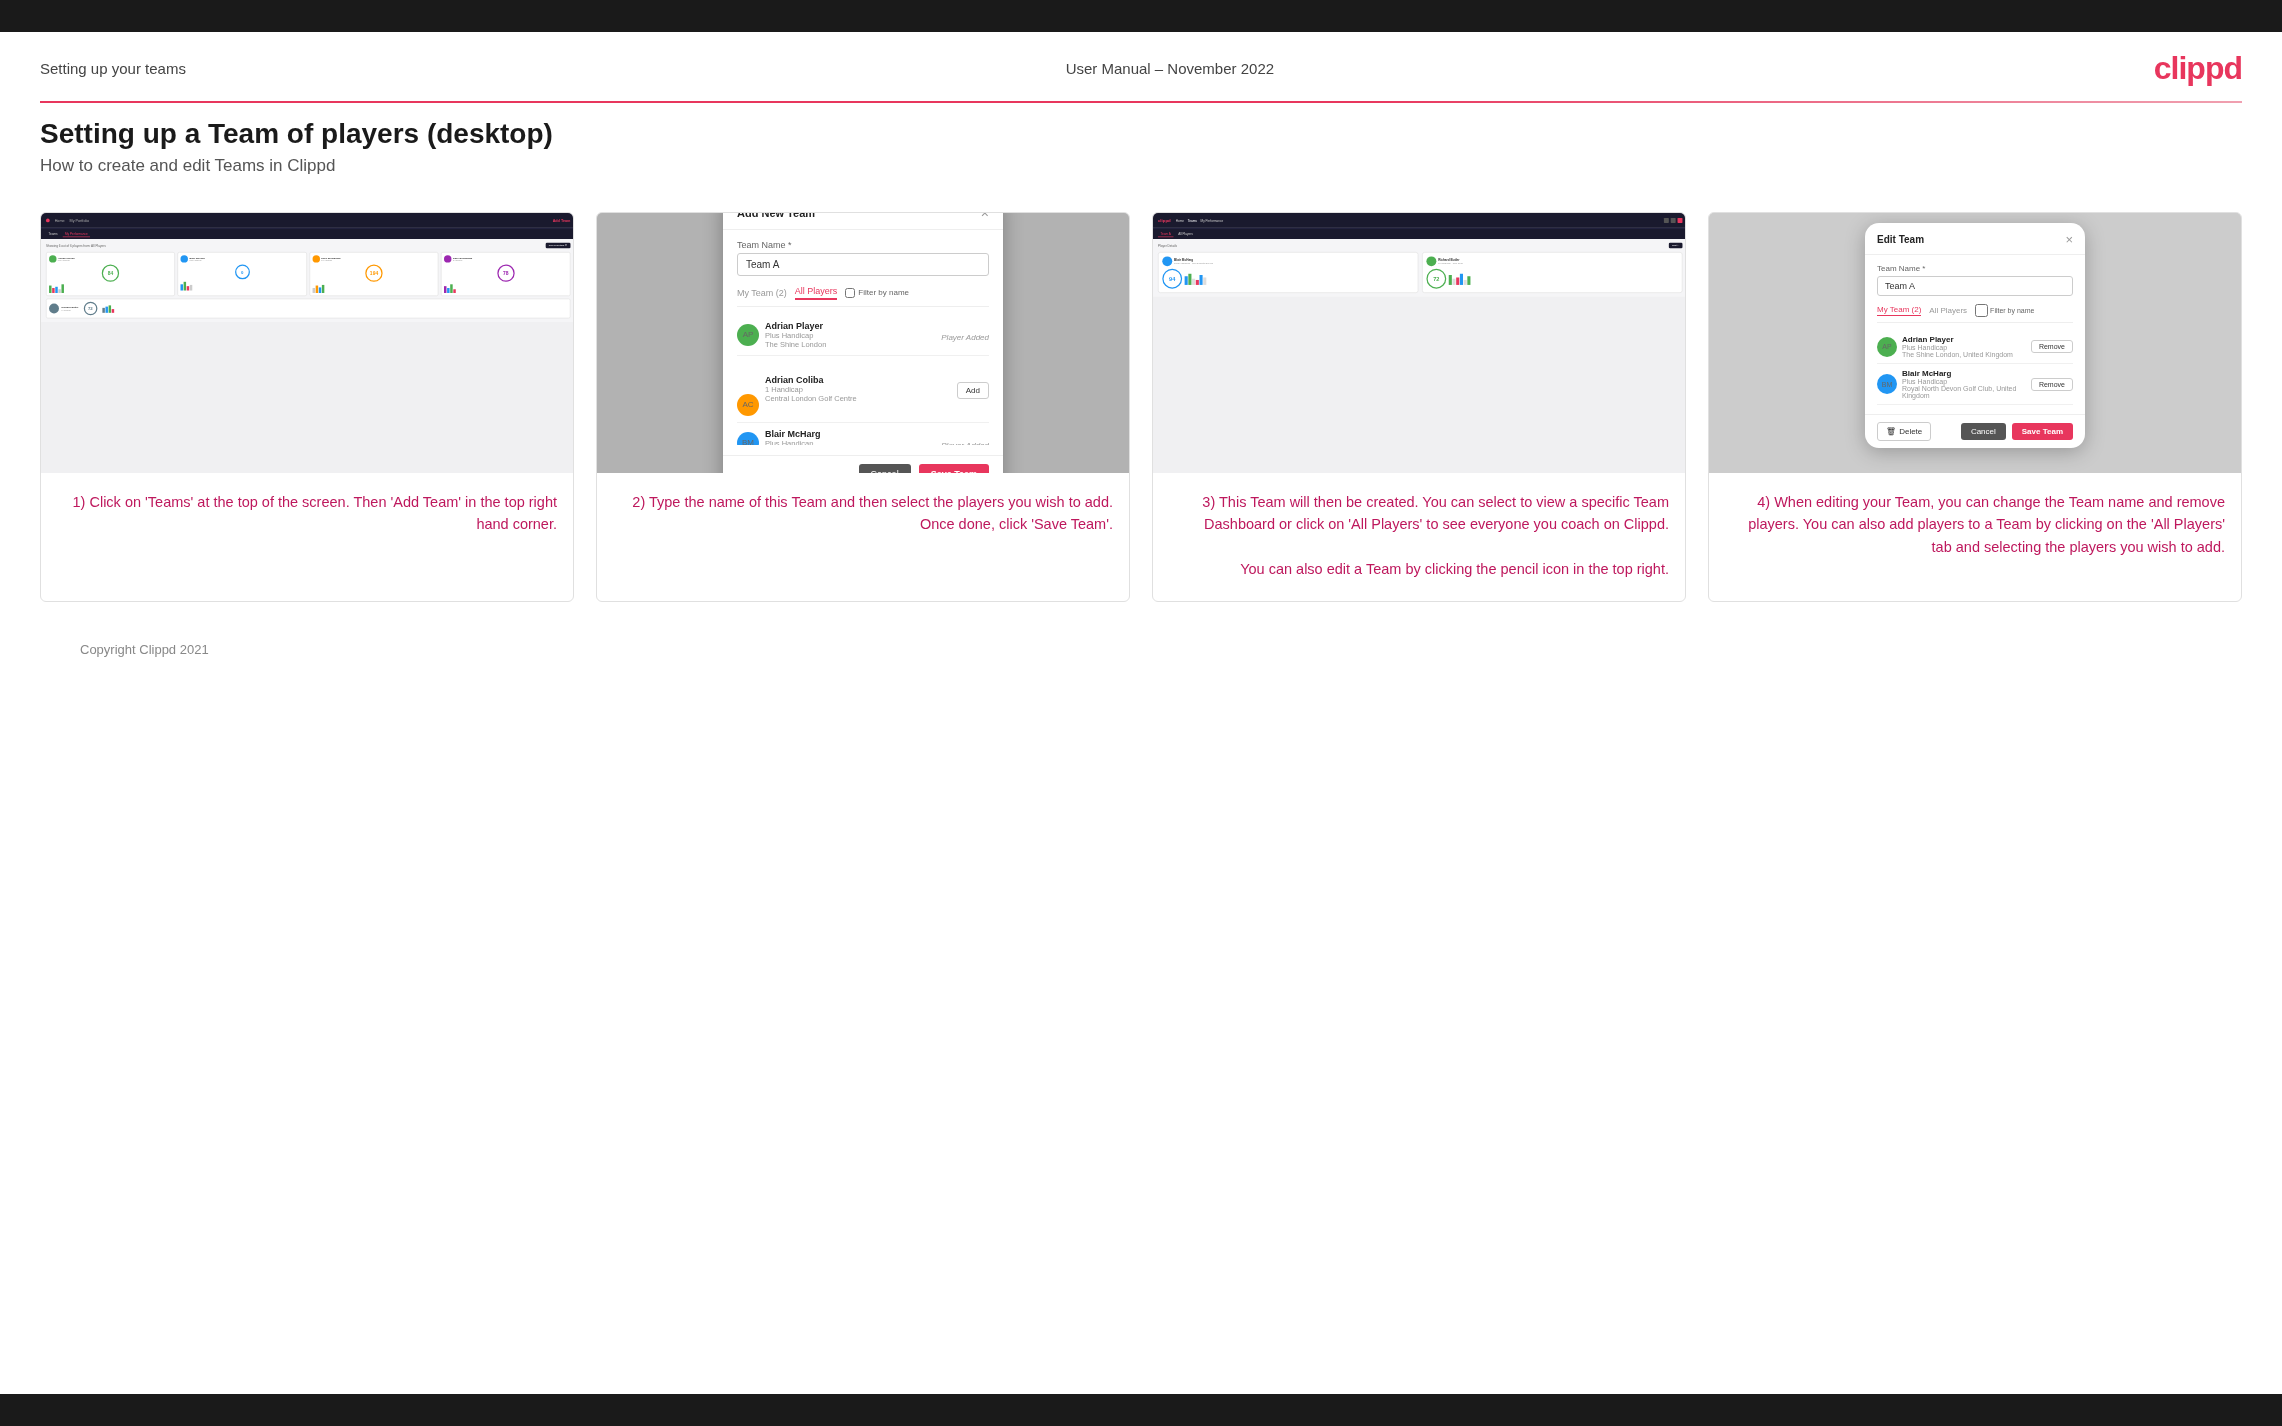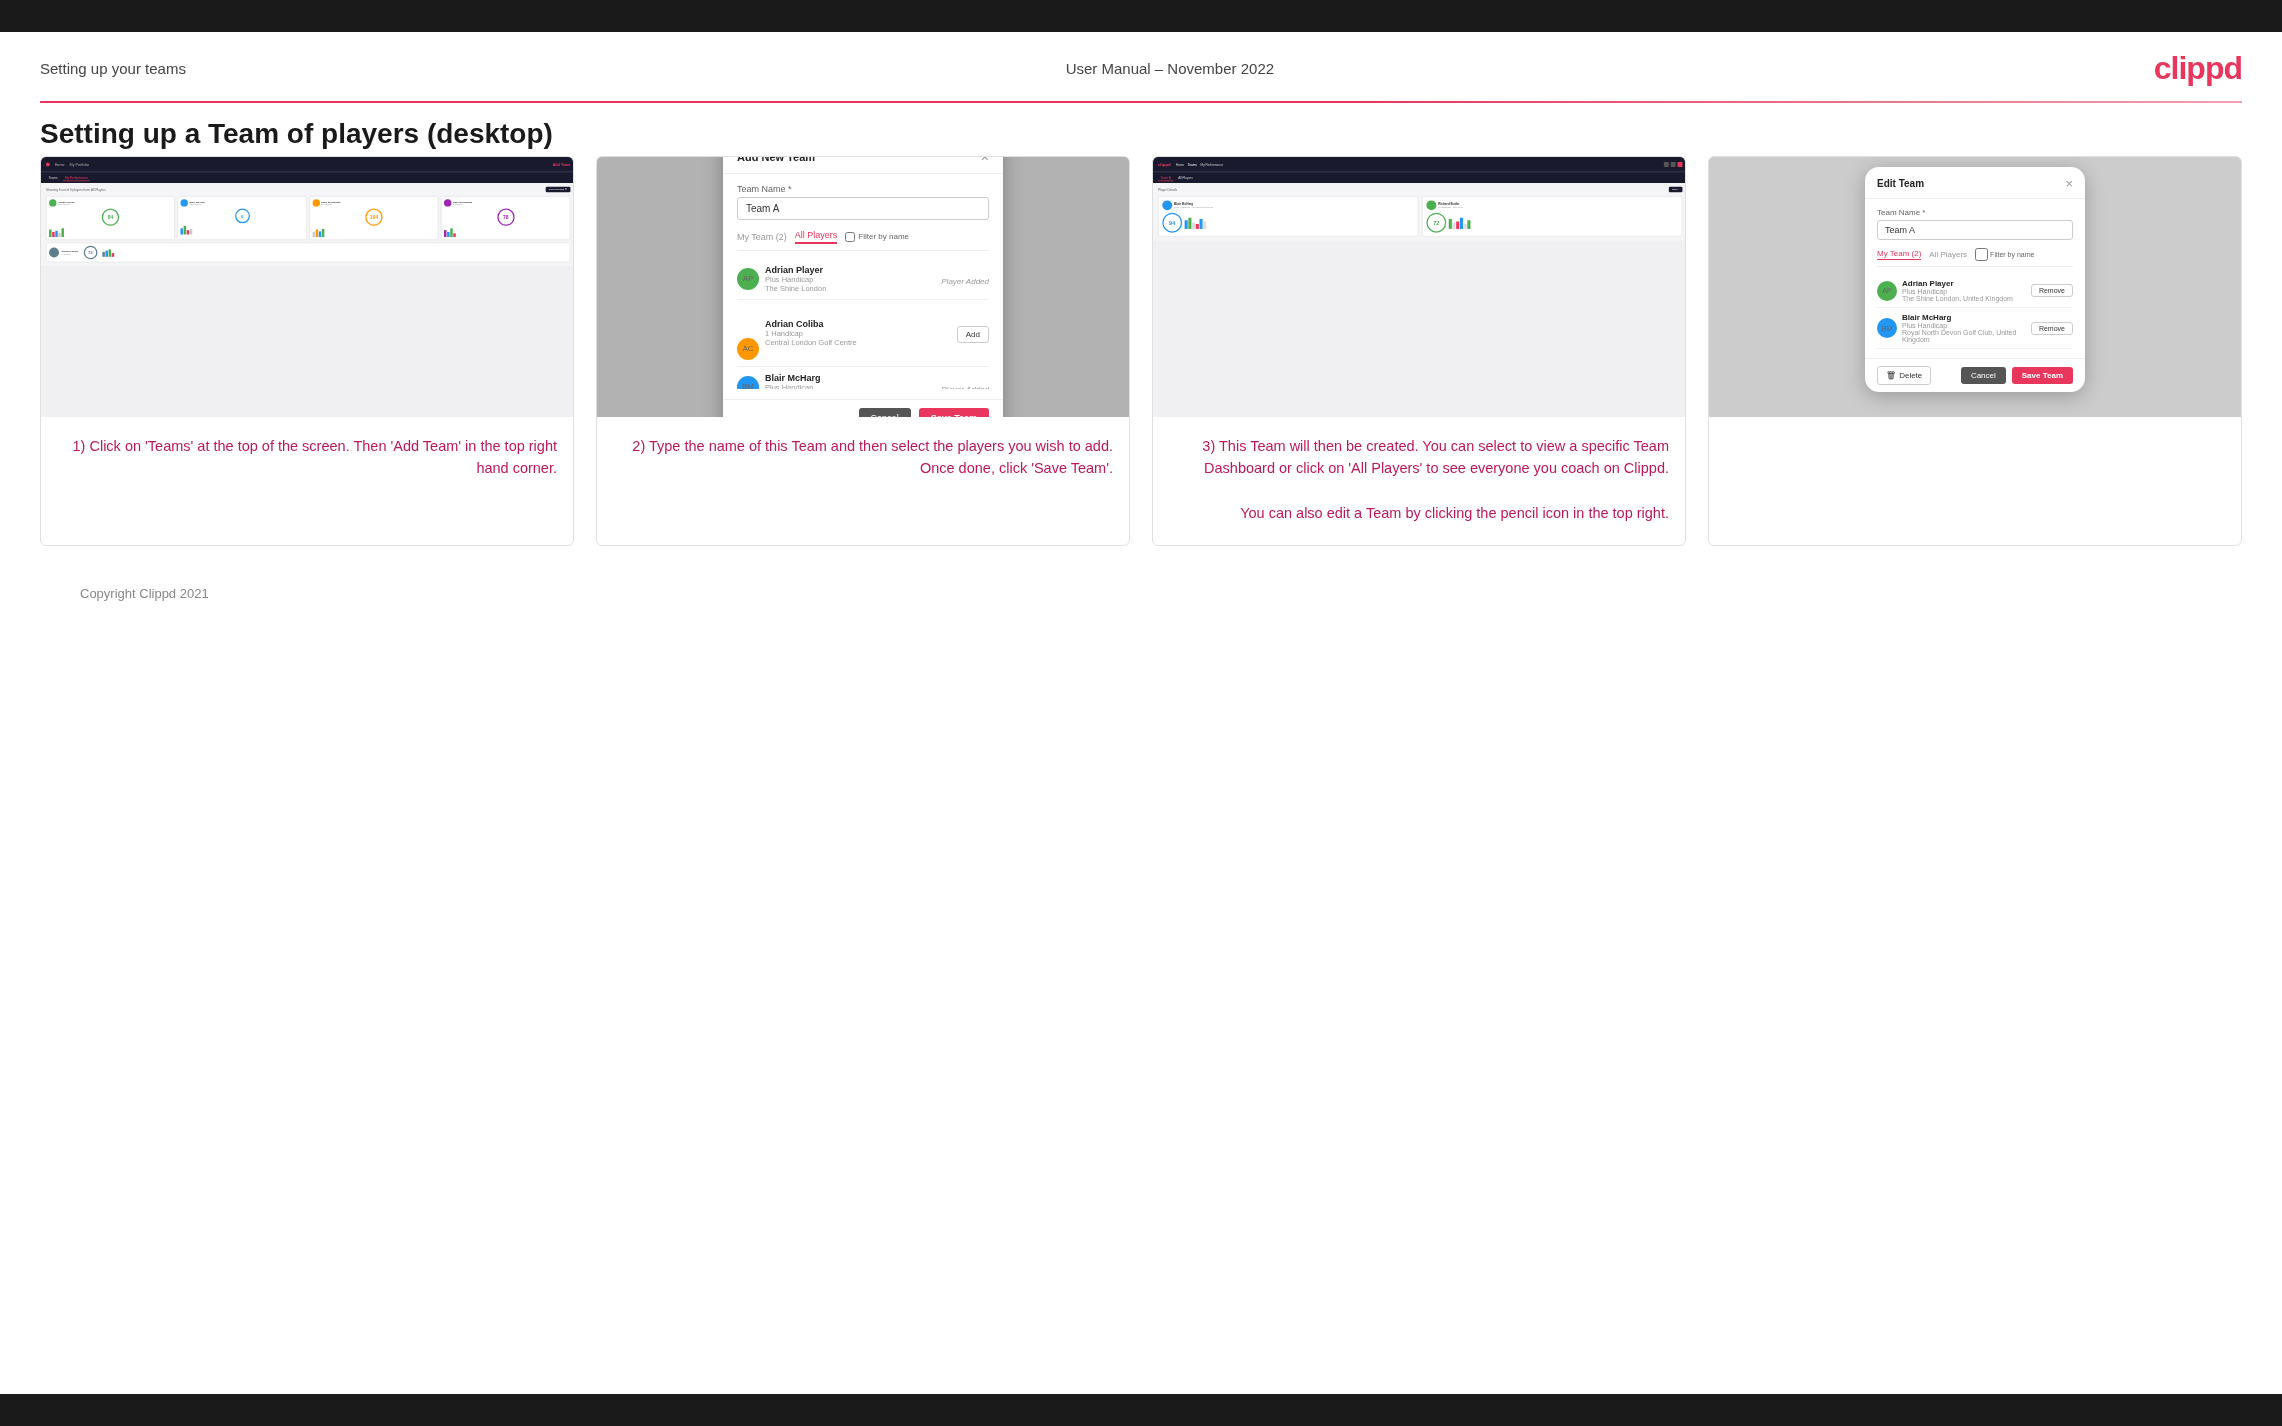--- a/index.html
+++ b/index.html
@@ -473,20 +473,21 @@
     <div class="header-right">
       <span class="logo">clippd</span>
     </div>
   </div>
 
   <div class="divider"></div>
 
   <div class="main-content">
     <div class="page-content">
       <h1 class="page-title">Setting up a Team of players (desktop)</h1>
+      <p class="page-subtitle">How to create and edit Teams in Clippd</p>
 
       <div class="cards-row">
 
         <div class="card">
           <div class="card-screenshot ss1">
             <div class="ss1-inner">
               <div class="ss1-nav">
                 <div class="ss1-nav-dot"></div>
                 <span class="ss1-nav-text">Home</span>
                 <span class="ss1-nav-text">My Portfolio</span>
@@ -797,20 +798,21 @@
               <div class="edit-modal-footer">
                 <button class="edit-delete-btn">
                   <span>🗑</span>
                   <span>Delete</span>
                 </button>
                 <button class="edit-cancel-btn">Cancel</button>
                 <button class="edit-save-btn">Save Team</button>
               </div>
             </div>
           </div>
+          <div class="card-text">4) When editing your Team, you can change the Team name and remove players. You can also add players to a Team by clicking on the 'All Players' tab and selecting the players you wish to add.</div>
         </div>
 
       </div>
 
       <div class="footer">
         <span>Copyright Clippd 2021</span>
       </div>
 
     </div>
   </div>

